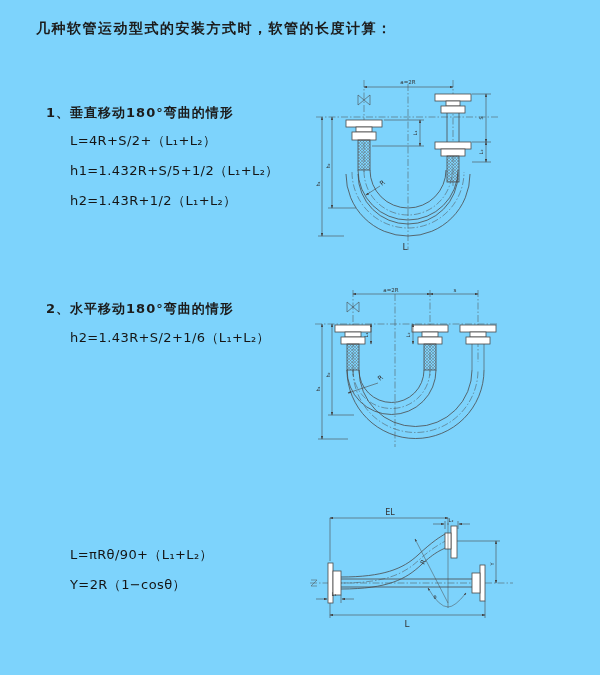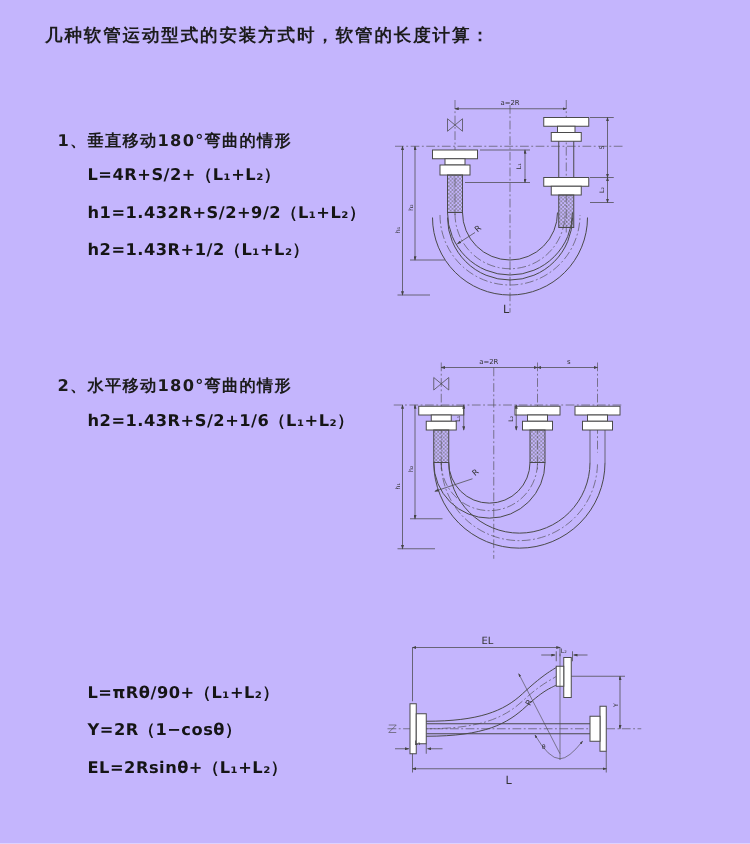--- a/index.html
+++ b/index.html
@@ -1,61 +1,60 @@
 <!DOCTYPE html>
 <html><head>
 <meta charset="utf-8">
 <style>
   html,body{margin:0;padding:0;background:#fff;}
   .page{
-    position:relative;width:600px;height:675px;background:#c4b5fd;overflow:hidden;
+    position:relative;width:600px;height:675px;background:#7dd3fc;overflow:hidden;
     font-family:"DejaVu Sans","Liberation Sans",sans-serif;color:#1c1c1c;
   }
   .doc-title{
     position:absolute;left:36px;top:20px;font-size:14px;font-weight:bold;
     letter-spacing:1.5px;white-space:nowrap;
   }
   .section-heading{
     position:absolute;font-size:13px;font-weight:bold;letter-spacing:1px;white-space:nowrap;
   }
   .formula-block{position:absolute;}
   .formula{
-    height:30px;line-height:30px;font-size:13px;letter-spacing:.4px;white-space:nowrap;color:#151515;font-weight:bold;
+    height:30px;line-height:30px;font-size:13px;letter-spacing:.4px;white-space:nowrap;color:#151515;
   }
   .diagram{position:absolute;}
   svg text{font-family:"DejaVu Sans","Liberation Sans",sans-serif;fill:#333;}
   .lbl{font-size:5px;}
   .lbl-a{font-size:5.5px;}
   .lbl-big{font-size:9px;}
   .lbl-el{font-size:8px;}
   .lbl-r{font-size:6.5px;}
 </style>
 </head>
 <body>
 
 <div class="page">
 
   <div class="doc-title">几种软管运动型式的安装方式时，软管的长度计算：</div>
 
   <div class="section-heading" style="left:46px;top:104px">1、垂直移动180°弯曲的情形</div>
   <div class="formula-block" style="left:70px;top:126px">
     <div class="formula">L=4R+S/2+（L₁+L₂）</div>
-    <div class="formula">h1=1.432R+S/2+9/2（L₁+L₂）</div>
+    <div class="formula">h1=1.432R+S/5+1/2（L₁+L₂）</div>
     <div class="formula">h2=1.43R+1/2（L₁+L₂）</div>
   </div>
 
   <div class="section-heading" style="left:46px;top:300px">2、水平移动180°弯曲的情形</div>
   <div class="formula-block" style="left:70px;top:323px">
     <div class="formula">h2=1.43R+S/2+1/6（L₁+L₂）</div>
   </div>
 
   <div class="formula-block" style="left:70px;top:540px">
     <div class="formula">L=πRθ/90+（L₁+L₂）</div>
     <div class="formula">Y=2R（1−cosθ）</div>
-    <div class="formula">EL=2Rsinθ+（L₁+L₂）</div>
   </div>
 
   <svg class="diagram" style="left:308px;top:74px" width="290" height="180" viewBox="0 0 290 180">
     <defs>
       <marker id="arr1" markerWidth="6" markerHeight="4" refX="5" refY="2" orient="auto-start-reverse">
         <path d="M0,0L6,2L0,4Z" fill="#444"></path>
       </marker>
       <pattern id="hatch1" width="3" height="3" patternUnits="userSpaceOnUse">
         <path d="M0,3L3,0M0,0L3,3" stroke="#666" stroke-width="0.4"></path>
       </pattern>

